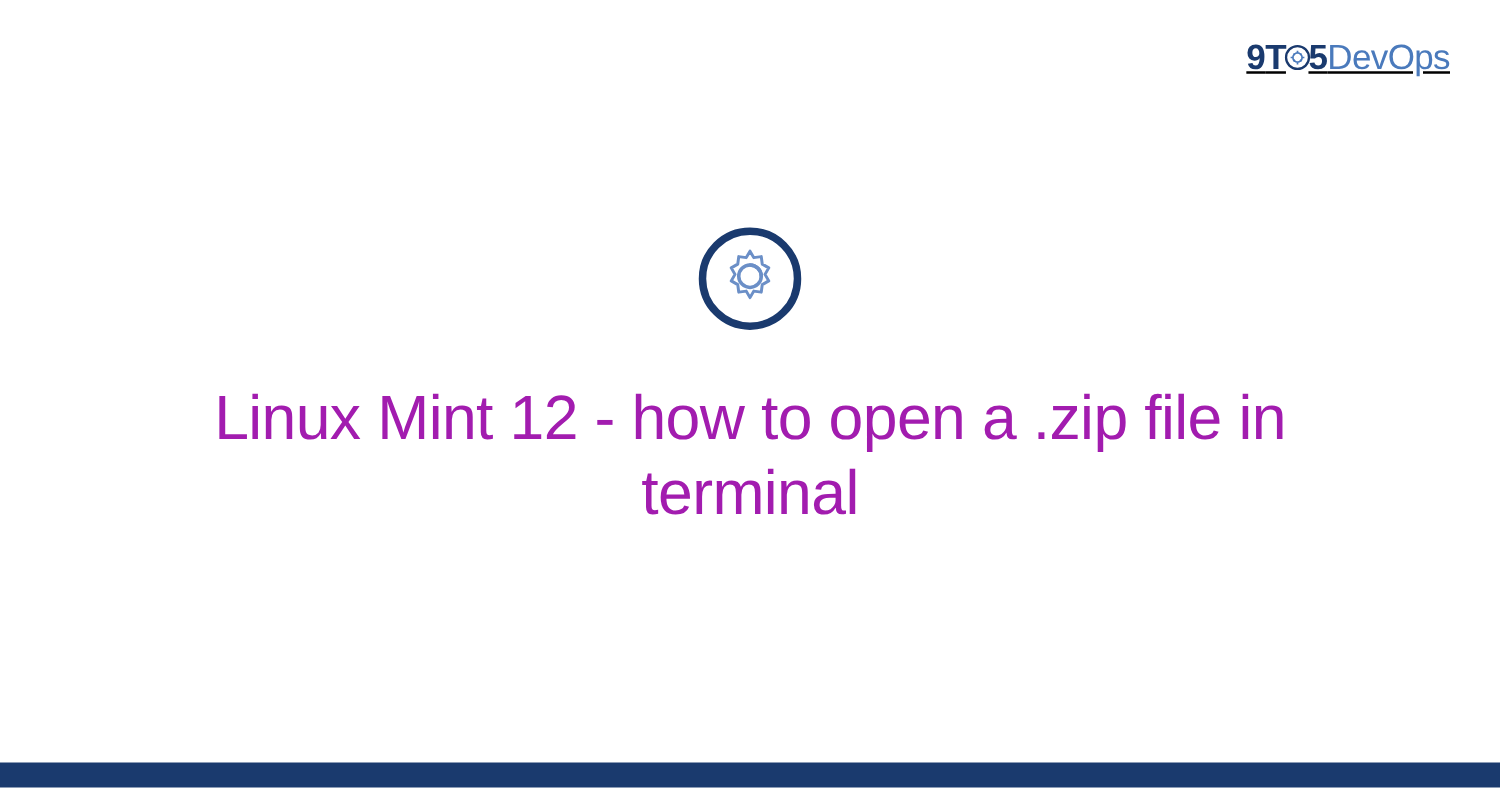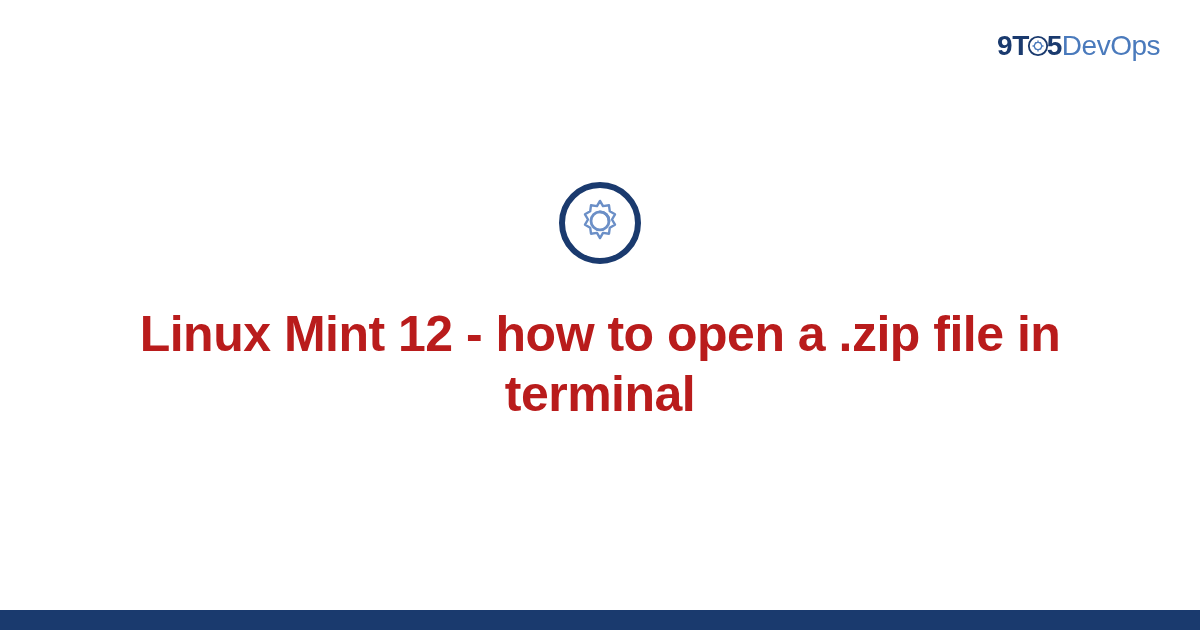--- a/index.html
+++ b/index.html
@@ -15,20 +15,21 @@
       position: relative;
       overflow: hidden;
     }
     .logo {
       position: absolute;
       top: 30px;
       right: 40px;
       font-size: 28px;
       font-weight: 600;
       letter-spacing: -0.5px;
+      text-decoration: underline;
     }
     .logo-9 {
       color: #1a3a6e;
     }
     .logo-t {
       color: #1a3a6e;
     }
     .logo-gear {
       display: inline-block;
       vertical-align: middle;
@@ -56,22 +57,22 @@
       border-radius: 50%;
       border: 6px solid #1a3a6e;
       display: inline-flex;
       align-items: center;
       justify-content: center;
       margin-bottom: 40px;
       background: #ffffff;
     }
     .title {
       font-size: 50px;
-      font-weight: 700;
-      color: #b91c1c;
+      font-weight: 400;
+      color: #a21caf;
       line-height: 1.2;
       letter-spacing: -0.5px;
     }
     .bottom-bar {
       position: absolute;
       bottom: 0;
       left: 0;
       width: 100%;
       height: 20px;
       background: #1a3a6e;

